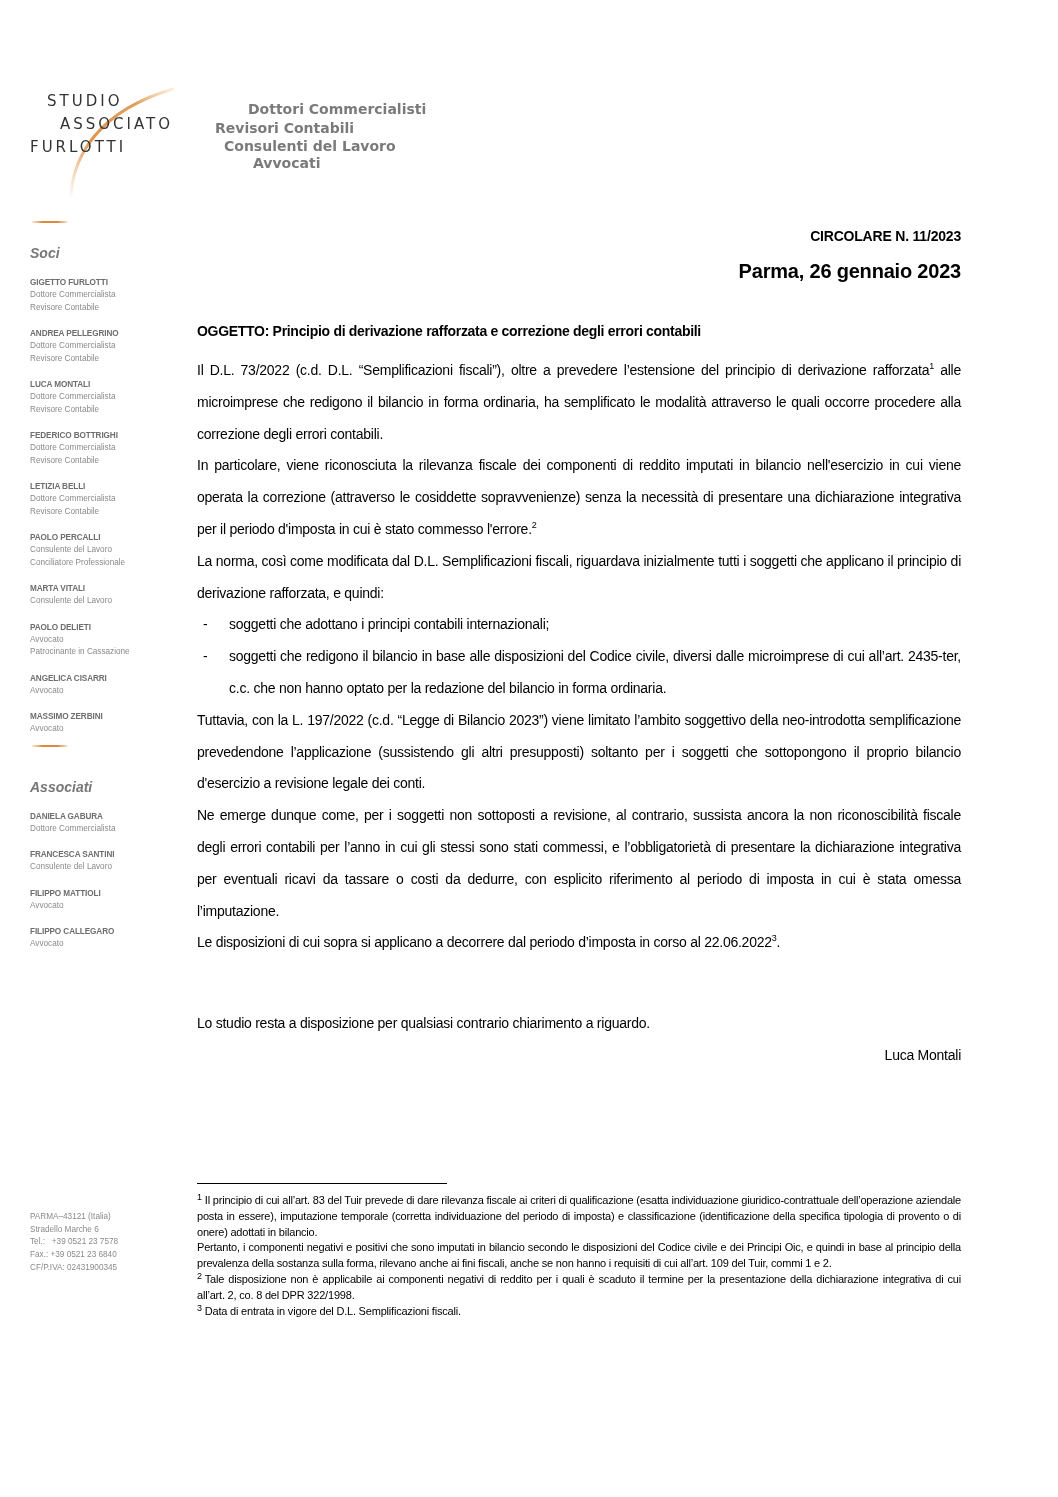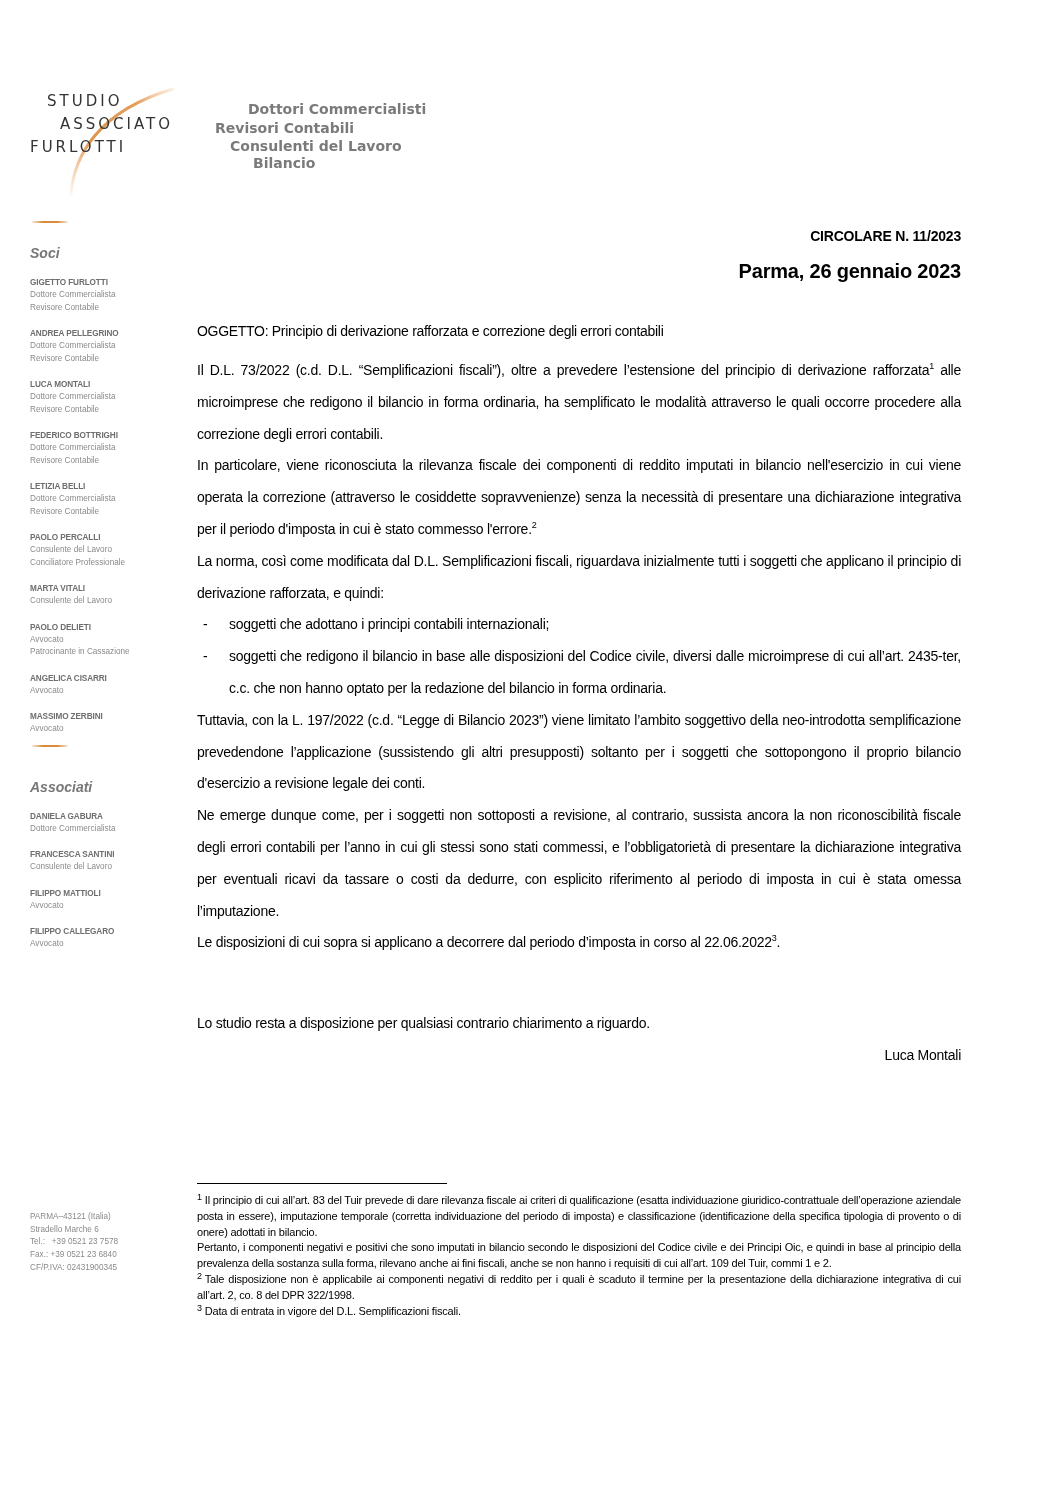--- a/index.html
+++ b/index.html
@@ -10,36 +10,36 @@
     .logo { position: absolute; left: 28px; top: 86px; width: 160px; height: 140px; }
     .logo svg { position: absolute; left: 0; top: 0; }
     .logo-text { position: absolute; font-family: "DejaVu Sans", sans-serif; font-size: 15px; letter-spacing: 3px; color: #333; line-height: 1; }
     .logo-l1 { left: 19px; top: 8px; }
     .logo-l2 { left: 32px; top: 31px; text-align: center; }
     .logo-l3 { left: 2px; top: 54px; text-align: center; }
 
     .professions { position: absolute; top: 101px; font-family: "DejaVu Sans", sans-serif; font-weight: bold; font-size: 14px; color: #7a7a7a; line-height: 1; }
     .prof-1 { left: 248px; top: 102px; }
     .prof-2 { left: 215px; top: 121px; }
-    .prof-3 { left: 230px; top: 139px; }
+    .prof-3 { left: 224px; top: 139px; }
     .prof-4 { left: 253px; top: 156px; }
 
     .orange-rule { position: absolute; left: 32px; width: 36px; height: 2px; background: linear-gradient(90deg, rgba(230,140,60,0.2), #d98a3a 30%, #d98a3a 70%, rgba(230,140,60,0.2)); border-radius: 1px; }
 
     
     .sidebar { position: absolute; left: 30px; top: 245px; width: 160px; font-family: "Liberation Sans", sans-serif; color: #808080; }
     .side-heading { font-style: italic; font-size: 14px; color: #777; font-weight: bold; }
     .member { margin-top: 14px; }
     .member-name { font-size: 8.2px; font-weight: bold; color: #6e6e6e; line-height: 12px; letter-spacing: -0.1px; }
     .member-role { font-size: 8.2px; color: #8a8a8a; line-height: 12.5px; }
 
     .address { position: absolute; left: 30px; top: 1211px; font-size: 8.2px; color: #8a8a8a; line-height: 12.7px; }
     .circ-num { position: absolute; right: 97px; top: 228px; font-weight: bold; font-size: 14px; letter-spacing: -0.2px; }
     .circ-date { position: absolute; right: 97px; top: 260px; font-weight: bold; font-size: 20px; letter-spacing: -0.2px; }
-    .subject { position: absolute; left: 197px; top: 323px; font-weight: normal; font-size: 14px; letter-spacing: -0.3px; }
+    .subject { position: absolute; left: 197px; top: 323px; font-weight: bold; font-size: 14px; letter-spacing: -0.3px; }
 
     .body-text { position: absolute; left: 197px; top: 355px; width: 764px; font-size: 14px; line-height: 31.8px; text-align: justify; letter-spacing: -0.25px; }
     .body-text p { text-align: justify; }
     .body-text sup { font-size: 9px; line-height: 0; }
     .bullet { display: flex; }
     .bullet .dash { width: 32px; padding-left: 6px; flex-shrink: 0; }
     .bullet .btext { flex: 1; text-align: justify; }
 
     .closing { position: absolute; left: 197px; top: 1015px; font-size: 14px; letter-spacing: -0.25px; }
     .signature { position: absolute; right: 97px; top: 1047px; font-size: 14px; letter-spacing: -0.25px; }
@@ -66,21 +66,21 @@
     <path d="M 43 108 C 46 70, 70 25, 145 3" stroke="url(#arcg)" stroke-width="3" fill="none" stroke-linecap="round"></path>
   </svg>
   <div class="logo-text logo-l1">STUDIO</div>
   <div class="logo-text logo-l2">ASSOCIATO</div>
   <div class="logo-text logo-l3">FURLOTTI</div>
 </div>
 
 <div class="professions prof-1">Dottori Commercialisti</div>
 <div class="professions prof-2">Revisori Contabili</div>
 <div class="professions prof-3">Consulenti del Lavoro</div>
-<div class="professions prof-4">Bilancio</div>
+<div class="professions prof-4">Avvocati</div>
 
 <div class="orange-rule" style="top:221px;"></div>
 <div class="orange-rule" style="top:745px;"></div>
 
 <div class="sidebar">
   <div class="side-heading">Soci</div>
 
   <div class="member" style="margin-top:16px">
     <div class="member-name">GIGETTO FURLOTTI</div>
     <div class="member-role">Dottore Commercialista</div>

